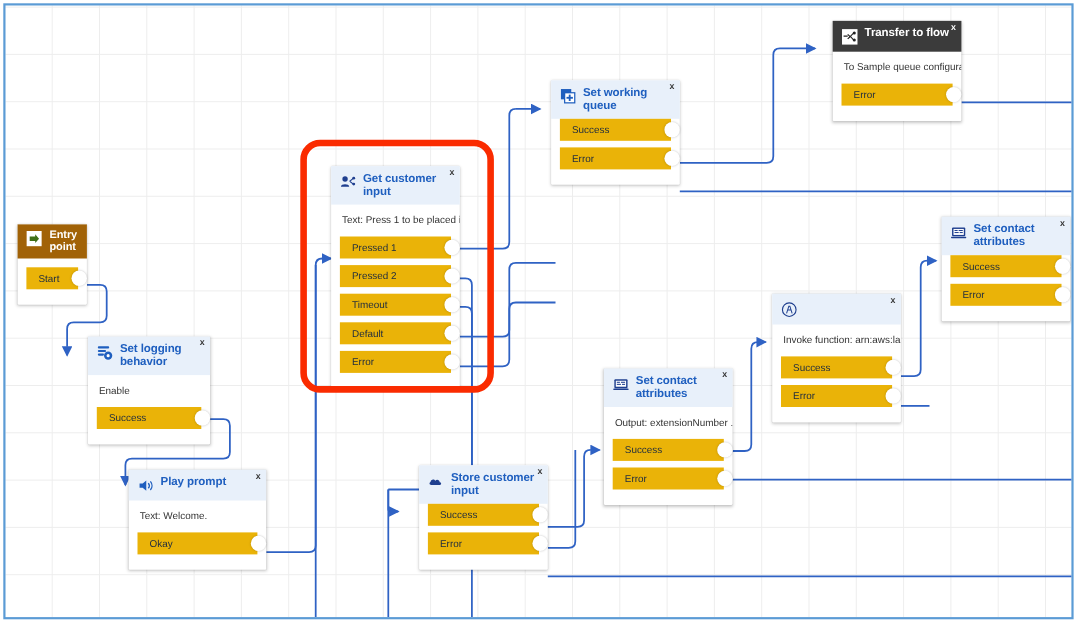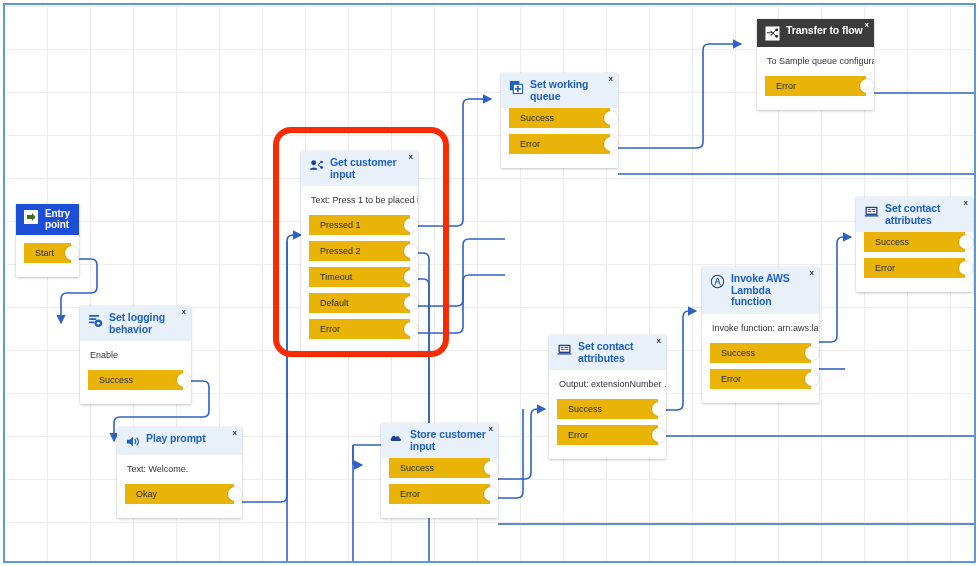--- a/index.html
+++ b/index.html
@@ -78,21 +78,21 @@
     background:#ffffff;
     box-shadow:0 0 2px rgba(0,0,0,.25);
   }
   .node-icon{
     width:16px;height:16px;flex:0 0 16px;
     display:flex;align-items:center;justify-content:center;
   }
   .node-icon svg{display:block;}
 
   
-  .node.entry .node-header{background:#1d4ed8;padding:5px 7px;}
+  .node.entry .node-header{background:#a16207;padding:5px 7px;}
   .node.entry .node-title{color:#ffffff;font-size:10px;line-height:10.5px;}
   .node.entry .ports{padding-top:8px;}
 
   
   .node.selected .node-header{background:#3b3b3b;}
   .node.selected .node-title{color:#ffffff;}
   .node.selected .node-close{color:#ffffff;}
 
   
   #highlight{
@@ -371,21 +371,20 @@
     </div>
 
     <div class="node" style="left:697px;top:262px;width:117px;">
       <div class="node-header">
         <span class="node-icon">
           <svg width="15" height="15" viewBox="0 0 16 16">
             <circle cx="8" cy="8" r="6.6" fill="none" stroke="#1f3f8f" stroke-width="1.1"></circle>
             <path d="M5.4,11.6 L7.6,4.6 L8.6,4.6 L10.8,11.6 M6.9,8.4 L9.3,8.4" stroke="#1f3f8f" stroke-width="1" fill="none"></path>
           </svg>
         </span>
-        <span class="node-title">Invoke AWS Lambda function</span>
         <span class="node-close">x</span>
       </div>
       <div class="node-sub">Invoke function: arn:aws:la...</div>
       <div class="ports">
         <div class="port">
           <span class="port-label">Success</span>
           <span class="port-dot"></span>
         </div>
         <div class="port">
           <span class="port-label">Error</span>

